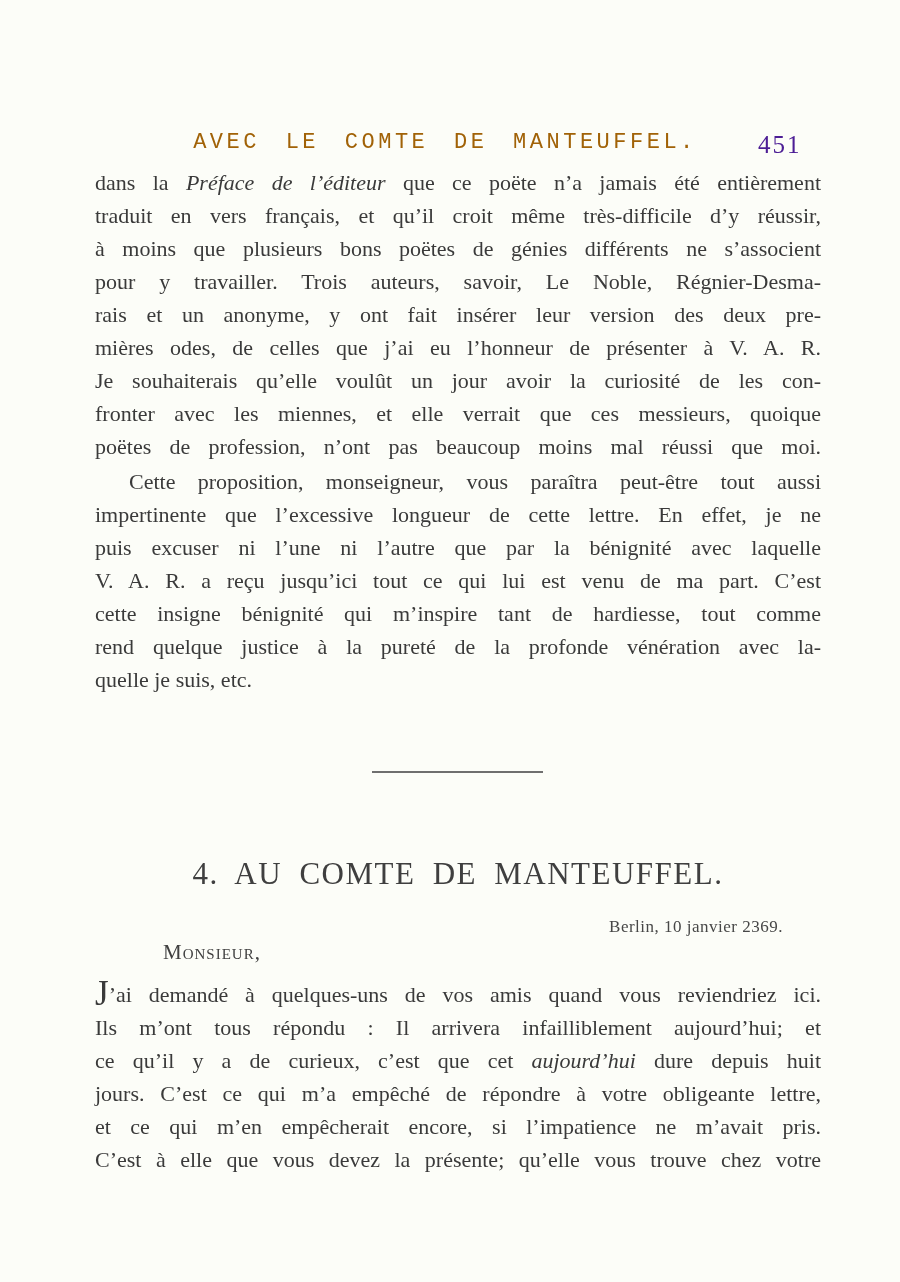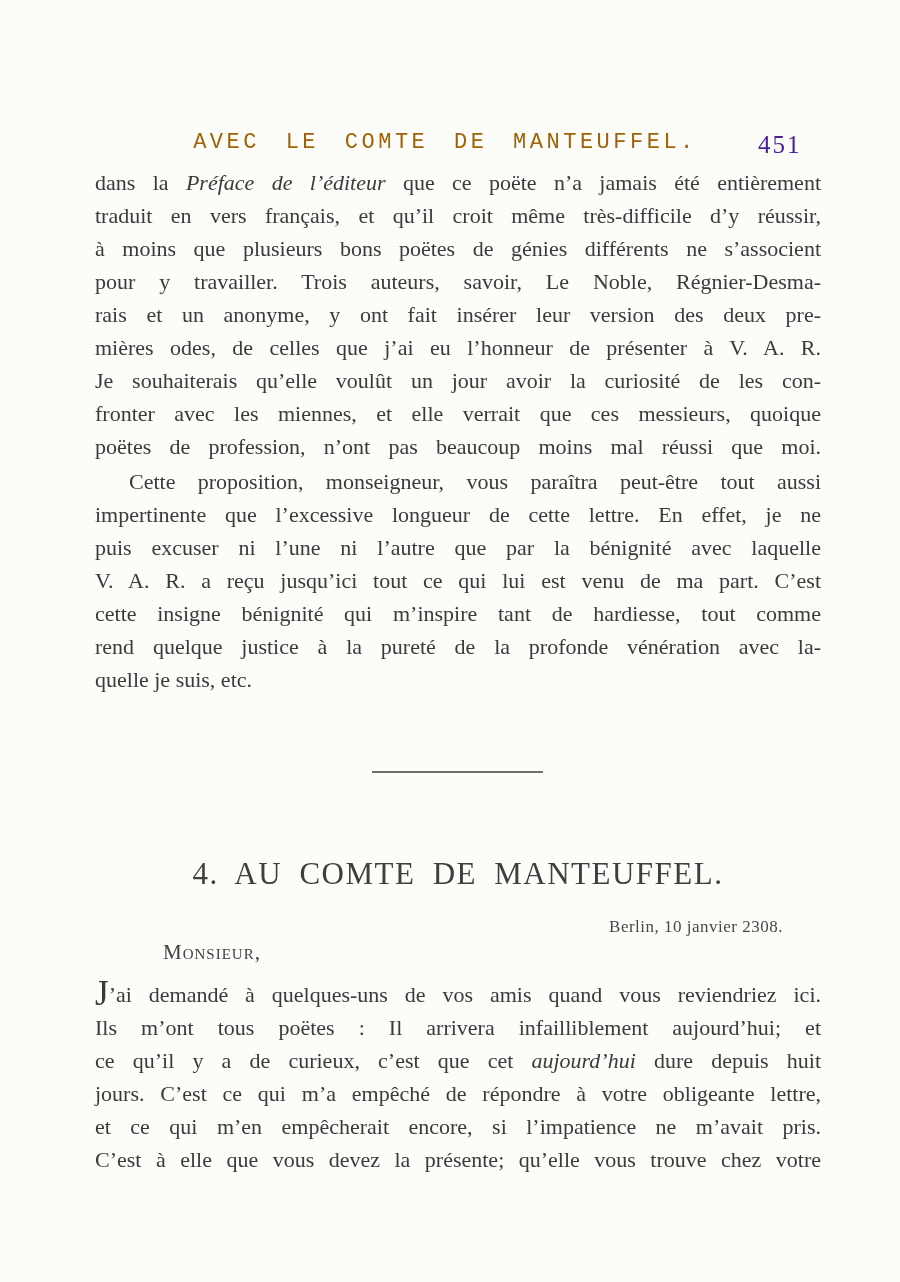--- a/index.html
+++ b/index.html
@@ -82,26 +82,26 @@
     <div class="line">V. A. R. a reçu jusqu’ici tout ce qui lui est venu de ma part.  C’est</div>
     <div class="line">cette insigne bénignité qui m’inspire tant de hardiesse, tout comme</div>
     <div class="line">rend quelque justice à la pureté de la profonde vénération avec la-</div>
     <div class="line last">quelle je suis, etc.</div>
   </div>
 
   <hr class="divider">
 
   <div class="section-heading">4.  AU COMTE DE MANTEUFFEL.</div>
 
-  <div class="dateline">Berlin, 10 janvier 2308.</div>
+  <div class="dateline">Berlin, 10 janvier 2369.</div>
 
   <div class="salutation">Monsieur,</div>
 
   <div class="letter body-text">
     <div class="line"><span class="initial">J</span><span>’ai demandé à quelques-uns de vos amis quand vous reviendriez ici.</span></div>
-    <div class="line">Ils m’ont tous poëtes : Il arrivera infailliblement aujourd’hui; et</div>
+    <div class="line">Ils m’ont tous répondu : Il arrivera infailliblement aujourd’hui; et</div>
     <div class="line"><span>ce qu’il y a de curieux, c’est que cet </span><em>aujourd’hui</em><span> dure depuis huit</span></div>
     <div class="line">jours. C’est ce qui m’a empêché de répondre à votre obligeante lettre,</div>
     <div class="line">et ce qui m’en empêcherait encore, si l’impatience ne m’avait pris.</div>
     <div class="line">C’est à elle que vous devez la présente; qu’elle vous trouve chez votre</div>
   </div>
 
 </div>
 
 </body></html>

